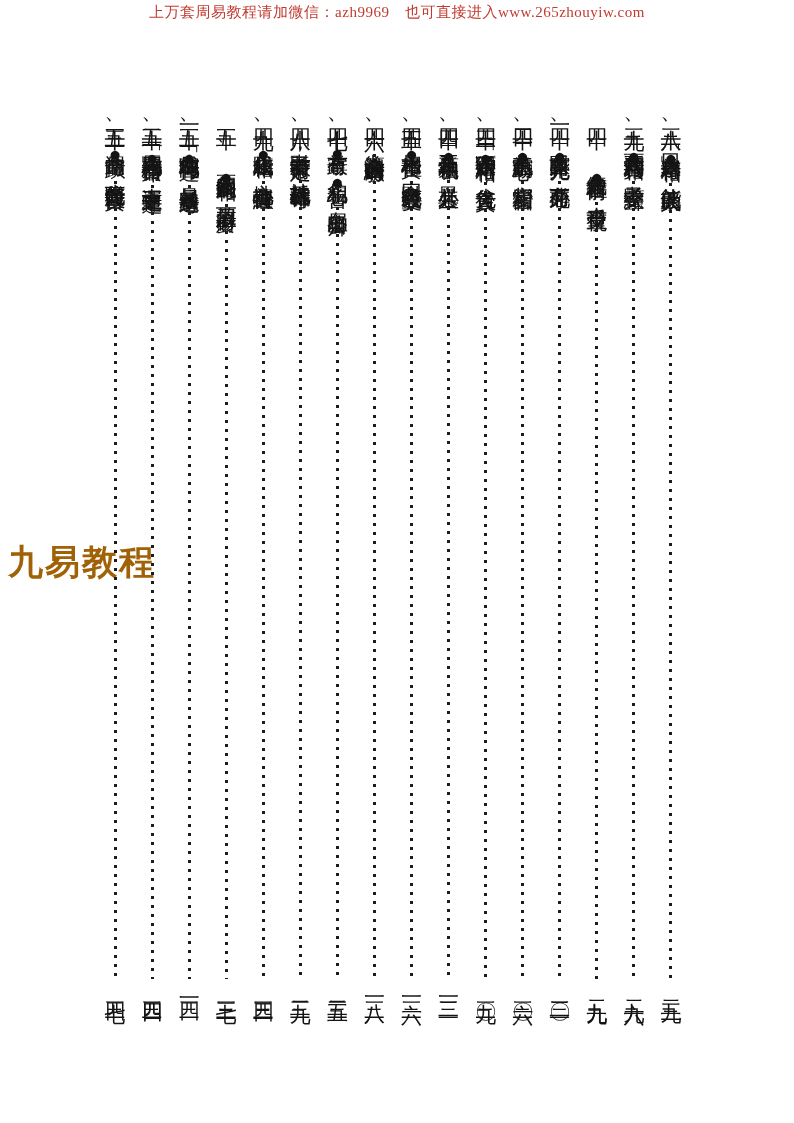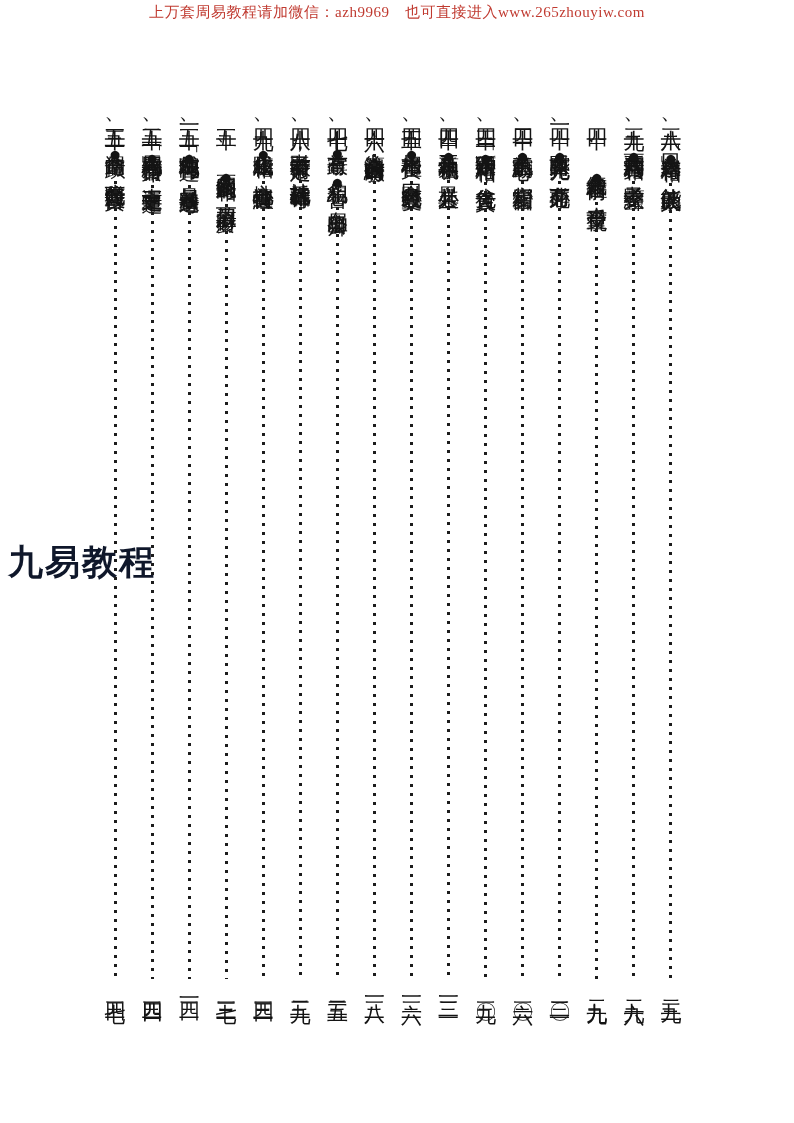--- a/index.html
+++ b/index.html
@@ -70,21 +70,21 @@
     background: repeating-linear-gradient(to bottom,
        #1c1c1c 0px, #1c1c1c 3px,
        transparent 3px, transparent 9px);
   }
 </style>
 </head>
 <body>
 
 <div class="promo-banner" style="color: rgb(192, 58, 48);">上万套周易教程请加微信：azh9969　也可直接进入www.265zhouyiw.com</div>
 
-<div class="watermark" style="color: #0f172a;">九易教程</div>
+<div class="watermark" style="color: #a16207;">九易教程</div>
 
 <div class="toc" id="toc">
   <div class="toc-entry">
     <span class="label">三十八、「口大容拳」奇格相●能俠義助人</span>
     <span class="leader"></span>
     <span class="page">二九三</span>
   </div>
 
   <div class="toc-entry">
     <span class="label">三十九、面方耳濶貴格相●孝子顯家聲</span>

